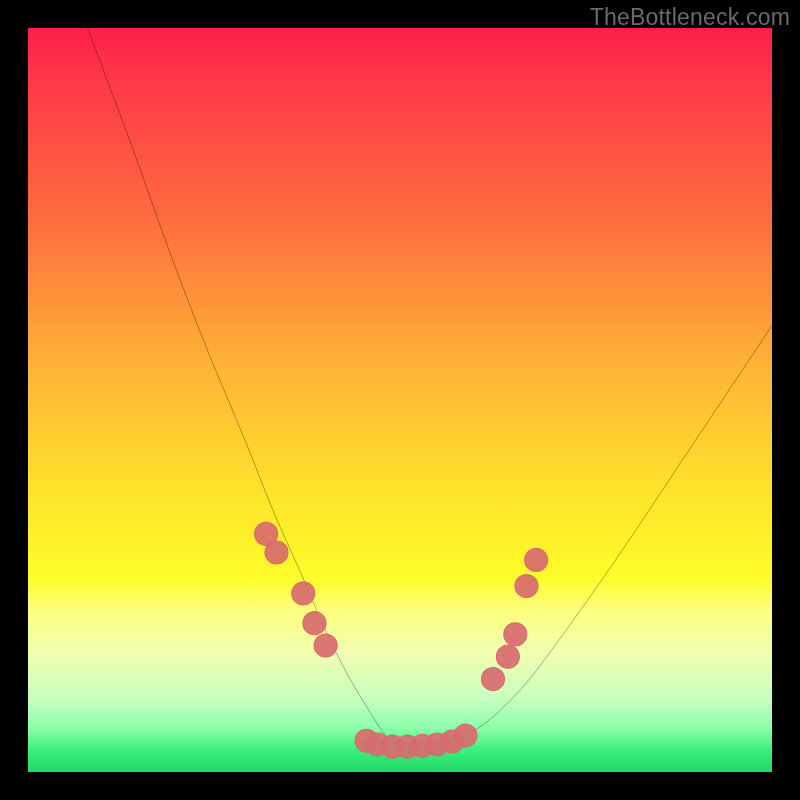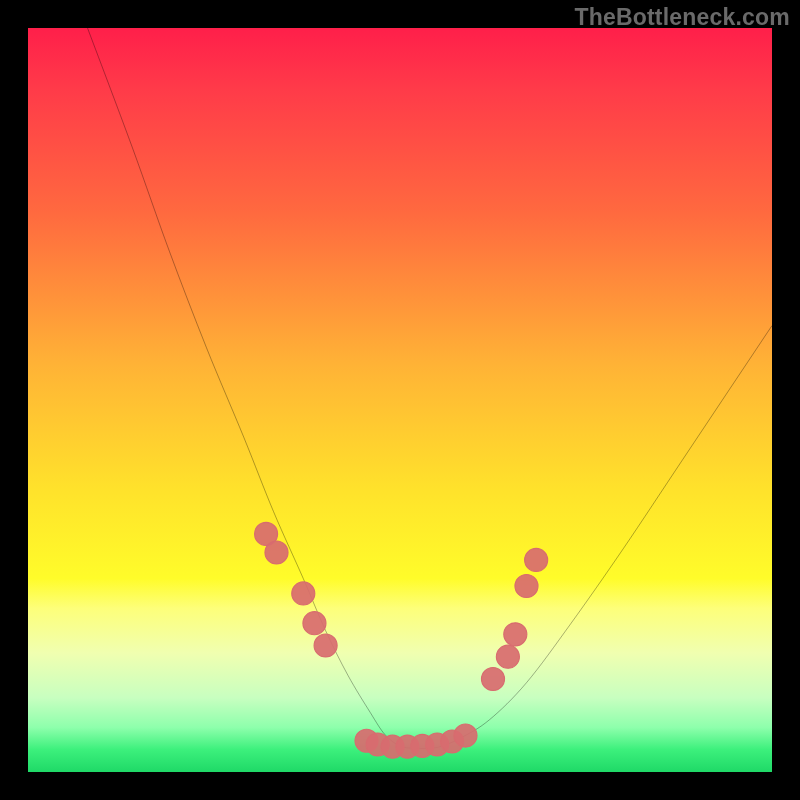--- a/index.html
+++ b/index.html
@@ -55,21 +55,21 @@
     top: 0;
     width: 744px;
     height: 744px;
   }
   .watermark {
     position: absolute;
     top: 4px;
     right: 10px;
     color: #6a6a6a;
     font-size: 23px;
-    font-weight: 700;
+    font-weight: 400;
     letter-spacing: 0.2px;
     user-select: none;
   }
 </style>
 </head>
 <body>
 
 <div class="frame">
   <div class="plot">
     <div class="gradient"></div>

